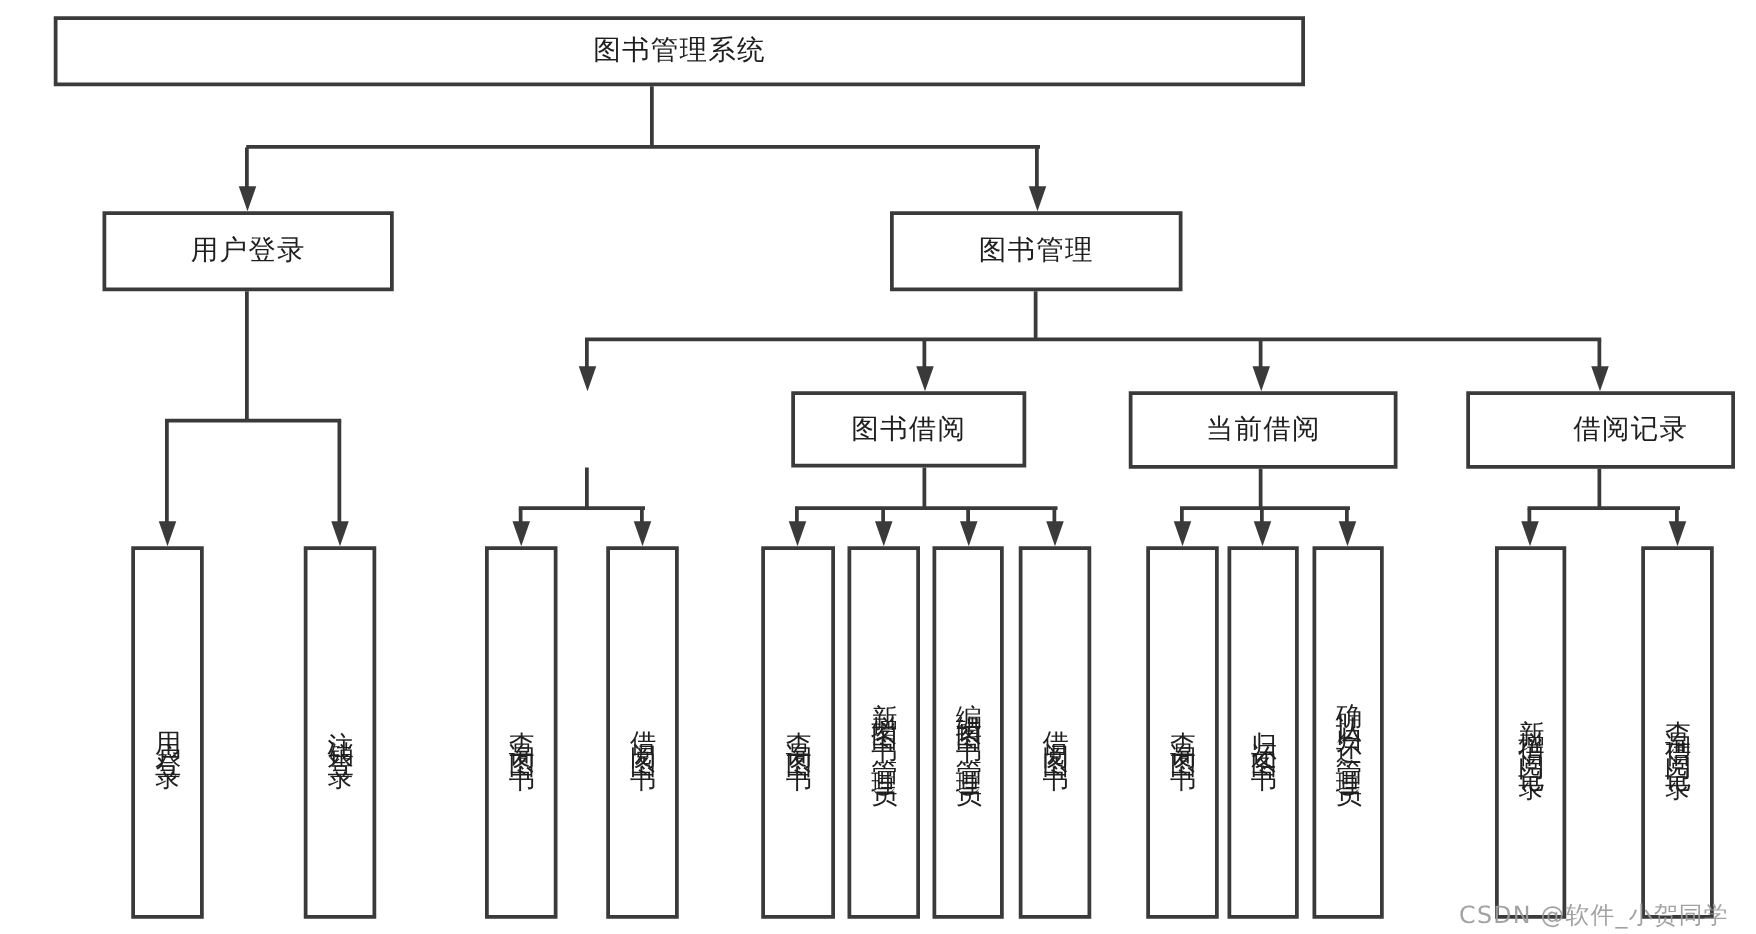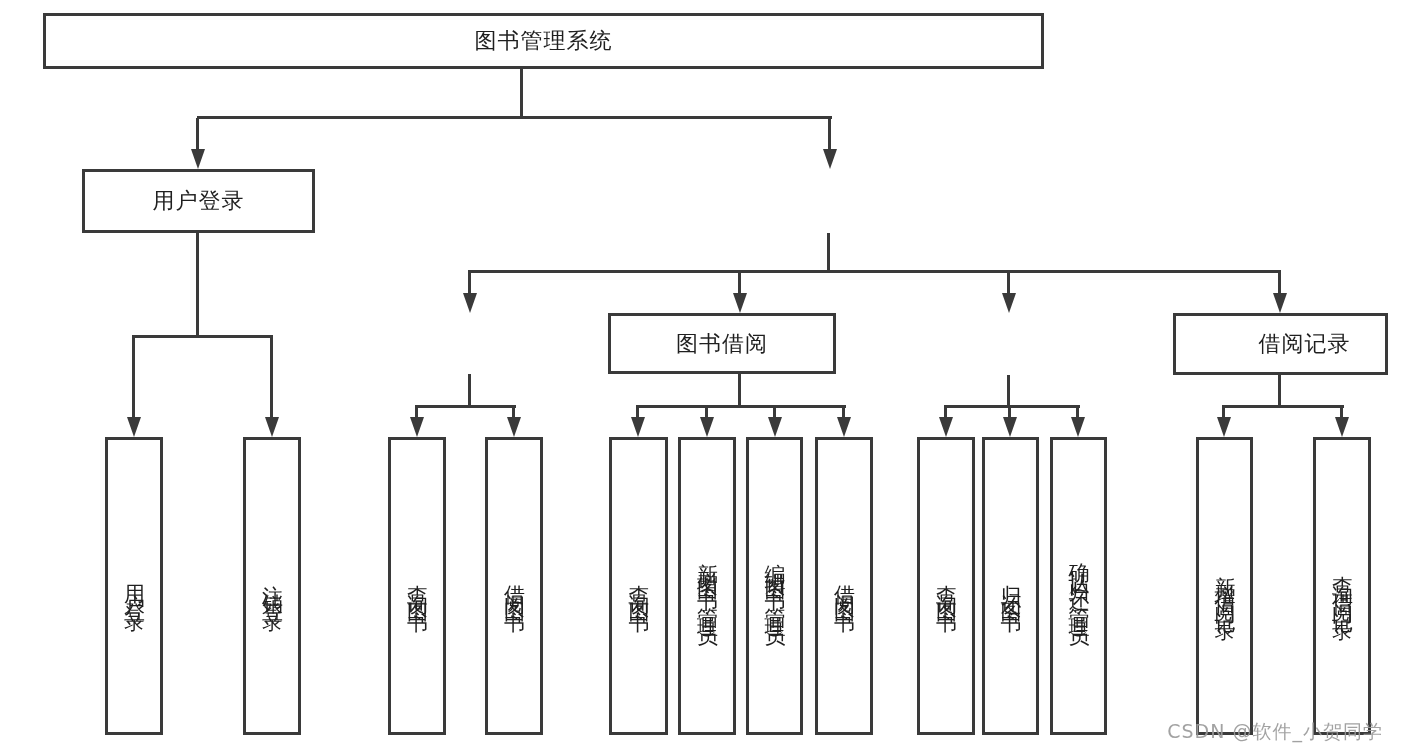--- a/index.html
+++ b/index.html
@@ -44,23 +44,29 @@
 
 <div class="canvas">
 
   <div class="box" style="left:22px;top:13px;width:1001px;height:56px;margin-left:21px;">
     <span class="lbl">图书管理系统</span>
   </div>
 
   <div class="box" style="left:82px;top:169px;width:233px;height:64px;">
     <span class="lbl">用户登录</span>
   </div>
+  <div class="box" style="left:712px;top:169px;width:234px;height:64px;">
+    <span class="lbl">图书管理</span>
+  </div>
 
-  <div class="box" style="left:608px;top:313px;width:228px;height:61px;text-align:right;">
+  <div class="box" style="left:633px;top:313px;width:188px;height:61px;text-align:right;">
     <span class="lbl">图书借阅</span>
+  </div>
+  <div class="box" style="left:903px;top:313px;width:215px;height:62px;">
+    <span class="lbl">当前借阅</span>
   </div>
   <div class="box" style="left:1173px;top:313px;width:215px;height:62px;padding-left:48px;">
     <span class="lbl">借阅记录</span>
   </div>
 
   <div class="vbox" style="left:105px;top:437px;width:58px;height:298px;">
     <span class="vlbl">用户登录</span>
   </div>
   <div class="vbox" style="left:243px;top:437px;width:58px;height:298px;">
     <span class="vlbl">注销登录</span>

